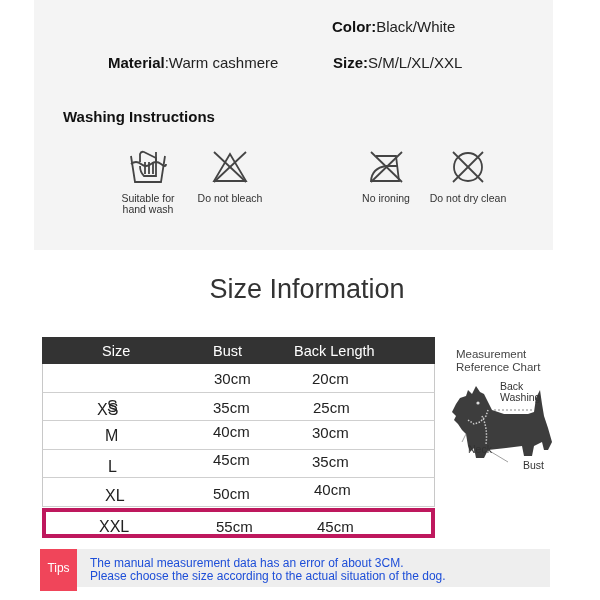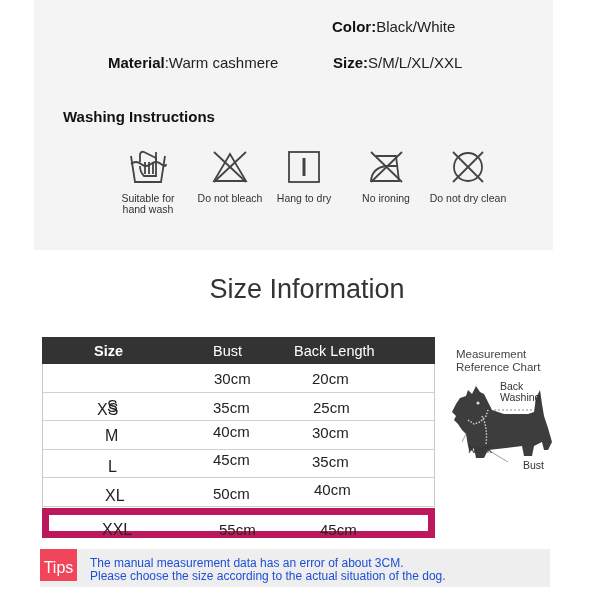--- a/index.html
+++ b/index.html
@@ -38,34 +38,34 @@
   .size-header {
     height: 27px; background: #333333; color: #fff; position: relative; font-size: 14.5px;
   }
   .size-header span { position: absolute; top: 6px; }
   .size-row {
     position: relative; height: 28.5px; border-left: 1px solid #c8c8c8; border-right: 1px solid #c8c8c8;
     border-bottom: 1px solid #cfcfcf; font-size: 15px; color: #222;
   }
   .size-row span { position: absolute; top: 6px; }
   .size-row .c-size { font-size: 16px; top: 5px; }
-  .size-row.last { border: 7px solid #be185d; height: 30px; margin-top: 1px; }
+  .size-row.last { border: 4px solid #be185d; height: 30px; margin-top: 1px; }
 
   .ref-title {
     position: absolute; left: 456px; top: 348px; font-size: 11.5px; line-height: 12.5px; color: #444;
   }
   .dog { position: absolute; left: 448px; top: 376px; }
   .dog-label { position: absolute; font-size: 10.5px; color: #333; line-height: 11px; }
 
   .tips-bar {
     position: absolute; left: 40px; top: 549px; width: 510px; height: 38px; background: #eeeeee;
   }
   .tips-tag {
-    position: absolute; left: 0; top: 0; width: 37px; height: 32px; background: #f0455a;
-    color: #fff; font-size: 16px; text-align: center; line-height: 38px;
+    position: absolute; left: 0; top: 0; width: 37px; height: 42px; background: #f0455a;
+    color: #fff; font-size: 12px; text-align: center; line-height: 38px;
   }
   .tips-text {
     position: absolute; left: 50px; top: 8px; font-size: 12px; line-height: 12.5px; color: #1d4ed8; white-space: nowrap;
   }
 </style>
 </head>
 <body>
 
 <div class="info-panel">
   <div class="spec spec-color">
@@ -100,29 +100,20 @@
     <svg width="40" height="34" viewBox="0 0 40 34">
       <g fill="none" stroke="#444" stroke-width="1.8">
         <path d="M20 4 L4 31 L36 31 Z"></path>
         <path d="M4 2 L36 32"></path>
         <path d="M36 2 L4 32"></path>
       </g>
     </svg>
     <div class="care-label">Do not bleach</div>
   </div>
 
-  <div class="care-item" style="left:238px; width:64px;">
-    <svg width="40" height="34" viewBox="0 0 40 34">
-      <g fill="none" stroke="#444" stroke-width="1.8">
-        <rect x="5" y="2" width="30" height="30"></rect>
-      </g>
-      <rect x="18.5" y="8" width="3" height="18" fill="#444"></rect>
-    </svg>
-    <div class="care-label">Hang to dry</div>
-  </div>
 
   <div class="care-item" style="left:320px; width:64px;">
     <svg width="40" height="34" viewBox="0 0 40 34">
       <g fill="none" stroke="#444" stroke-width="1.8">
         <path d="M10 6 L30 6 L33 31 L5 31 Q6 18 20 16 L31 16"></path>
         <path d="M5 2 L36 32"></path>
         <path d="M36 2 L5 32"></path>
       </g>
     </svg>
     <div class="care-label">No ironing</div>
@@ -137,21 +128,21 @@
       </g>
     </svg>
     <div class="care-label">Do not dry clean</div>
   </div>
 </div>
 
 <div class="size-title">Size Information</div>
 
 <div class="size-table">
   <div class="size-header">
-    <span style="left:52px;font-weight:bold;">Size</span>
+    <span style="left:60px;">Size</span>
     <span style="left:171px;">Bust</span>
     <span style="left:252px;">Back Length</span>
   </div>
   <div class="size-row">
     <span class="c-size" style="left:54px;margin-top:32px;">XS</span>
     <span style="left:171px;">30cm</span>
     <span style="left:269px;">20cm</span>
   </div>
   <div class="size-row">
     <span class="c-size" style="left:64px;">S</span>

